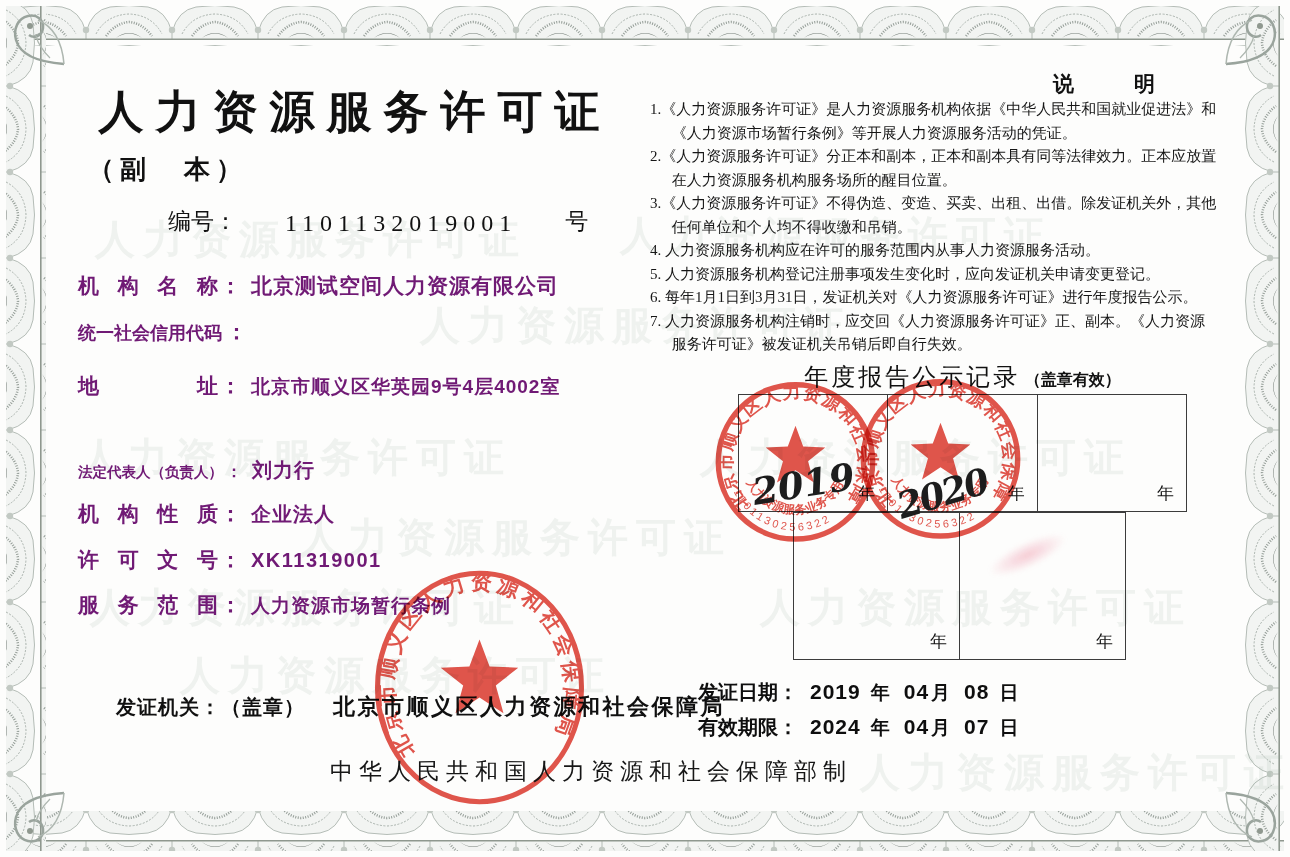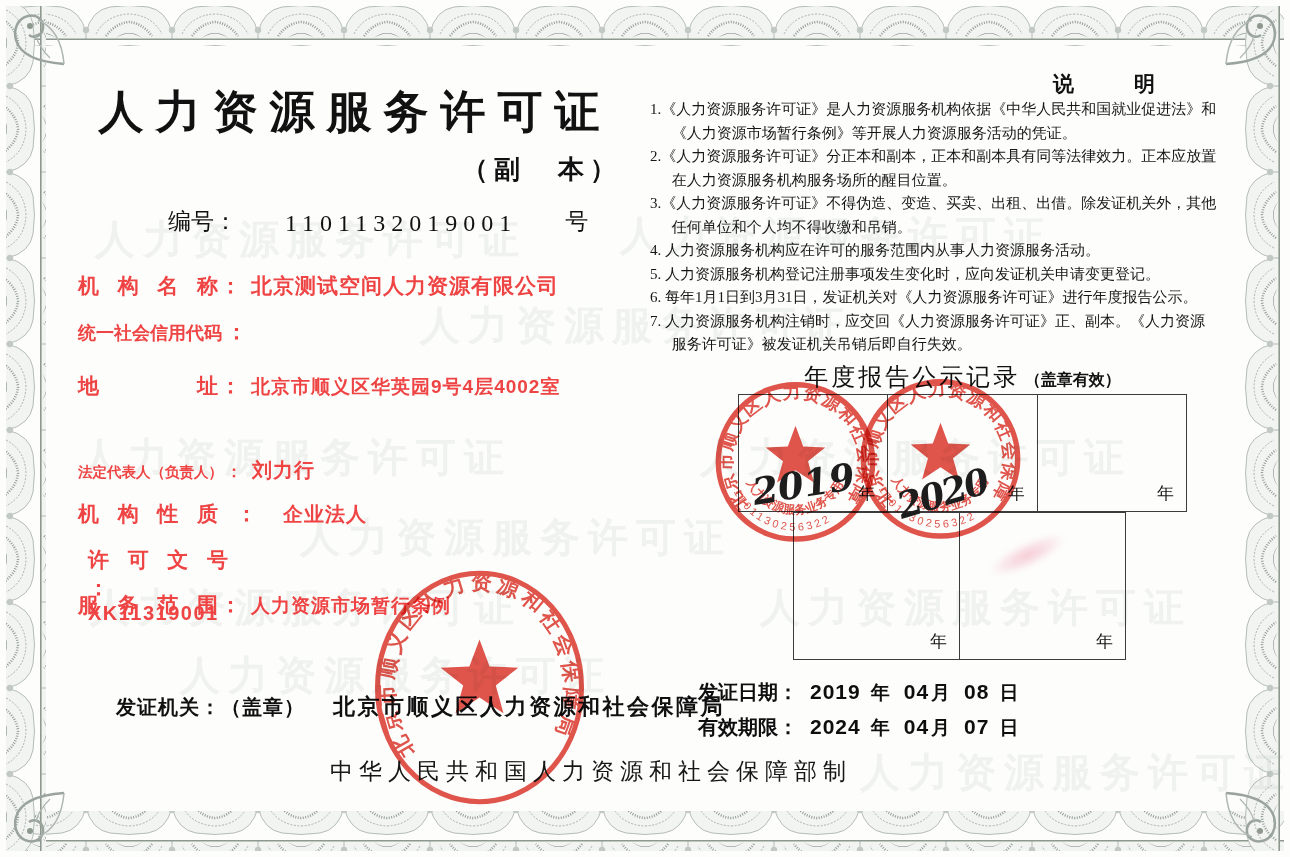--- a/index.html
+++ b/index.html
@@ -8,41 +8,41 @@
   .page { position:relative; width:1290px; height:857px; background:#fdfdfc; overflow:hidden; }
   .border-svg { position:absolute; left:0; top:0; pointer-events:none; }
   .cert { position:absolute; inset:0; }
 
   .wm { position:absolute; font-weight:bold; font-size:40px; letter-spacing:8px;
         color:rgba(145,168,156,0.13); white-space:nowrap; font-family:"Liberation Sans",sans-serif; }
 
   .title { position:absolute; left:88px; top:82px; width:534px; text-align:center;
            font-family:"Liberation Serif","DejaVu Serif",serif; font-weight:bold;
            font-size:45px; letter-spacing:12px; color:#111; }
-  .subtitle { position:absolute; left:88px; top:152px; width:534px; text-align:right;
+  .subtitle { position:absolute; left:88px; top:152px; width:534px; text-align:left;
               font-family:"Liberation Serif","DejaVu Serif",serif; font-weight:bold;
               font-size:26px; letter-spacing:6px; color:#111; }
   .serial { position:absolute; left:168px; top:206px; font-family:"Liberation Serif","DejaVu Serif",serif;
             font-size:23px; color:#111; display:flex; align-items:flex-end; }
   .serial .val { margin-left:48px; font-size:24px; letter-spacing:6px; }
   .serial .suf { margin-left:48px; }
 
-  .frow { position:absolute; left:78px; display:flex; align-items:baseline; color:#ef4444; }
+  .frow { position:absolute; left:78px; display:flex; align-items:baseline; color:#701a75; }
   .flabel { display:inline-block; width:140px; font-weight:bold; font-size:21px;
             text-align:justify; text-align-last:justify; text-justify:inter-character; }
   .fcolon { font-weight:bold; font-size:21px; margin-left:2px; }
   .fvalue { margin-left:10px; font-weight:bold; font-size:20px; letter-spacing:1px; }
   .r0 { top:272px; } .r0 .fvalue { font-size:21px;font-family:Liberation Mono, monospace; }
   .r1 { top:318px; } .r1 .flabel { font-size:18px; text-align-last:auto; width:146px; }
   .r1 .fvalue { font-size:21px; letter-spacing:0.5px; }
   .r2 { top:372px; } .r2 .fvalue { font-size:19px; }
   .r3 { top:457px; } .r3 .flabel { font-size:14.5px; text-align-last:auto; width:146px; }
   .r3 .fcolon { font-size:16px; }
-  .r4 { top:500px;gap:16px; }
-  .r5 { top:546px;flex-direction:column; } .r5 .fvalue { letter-spacing:1.5px; }
+  .r4 { top:500px; }
+  .r5 { top:546px; } .r5 .fvalue { letter-spacing:1.5px; }
   .r6 { top:591px; } .r6 .fvalue { font-size:19px; }
 
   .issuer { position:absolute; left:80px; top:692px; display:flex; align-items:baseline; color:#101010; }
   .issuer .ilabel { font-weight:bold; font-size:20px; letter-spacing:1px;margin-left:36px; }
   .issuer .ivalue { margin-left:28px; font-weight:bold; font-size:22px; letter-spacing:2.5px; }
 
   .instr-title { position:absolute; left:650px; top:70px; width:565px; text-align:right;
                  font-family:"Liberation Serif","DejaVu Serif",serif; font-weight:bold;
                  font-size:21px; letter-spacing:60px; text-indent:60px; color:#111; }
   .instr { position:absolute; left:650px; top:98px; width:568px;

